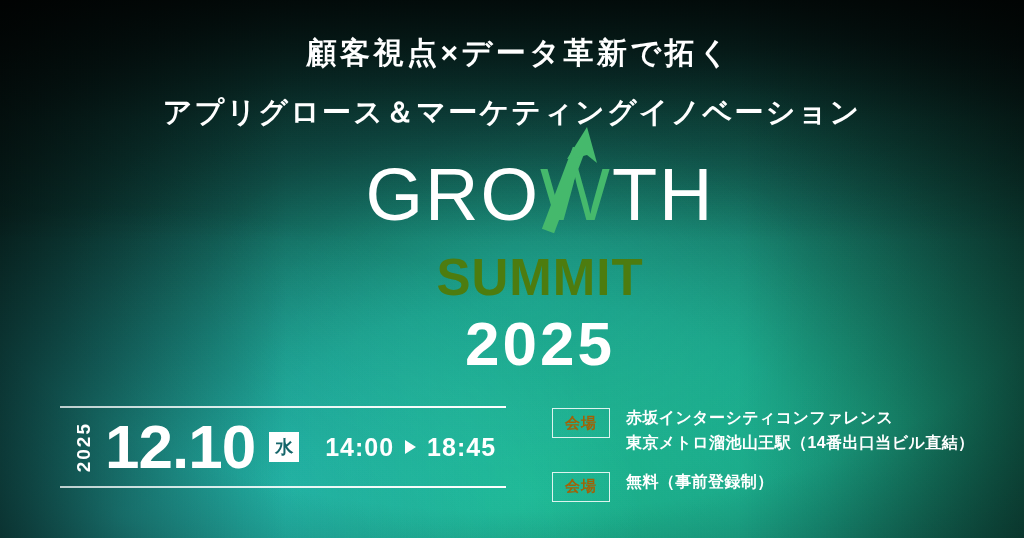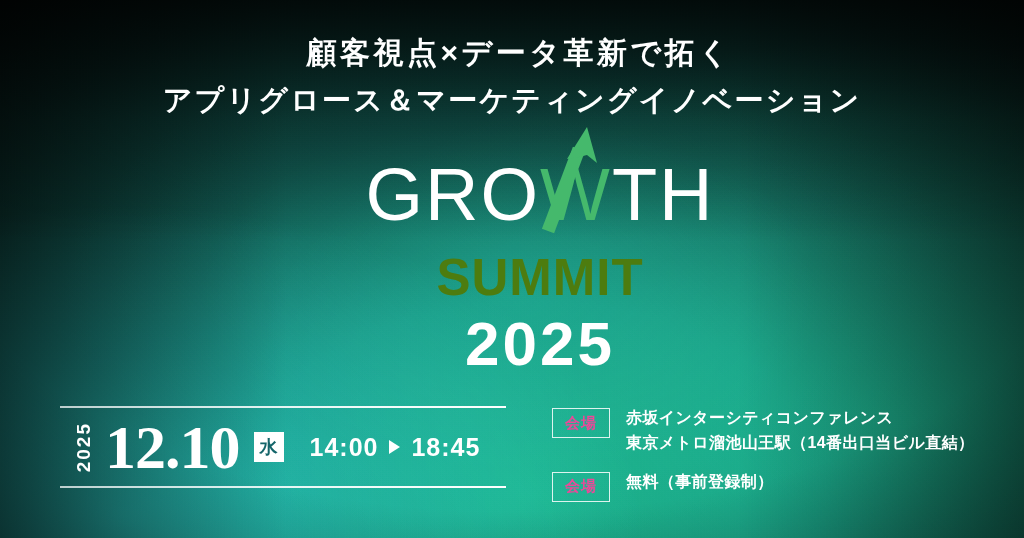--- a/index.html
+++ b/index.html
@@ -78,21 +78,21 @@
     letter-spacing: 3.5px;
     line-height: 1.28;
     white-space: nowrap;
     padding-left: 15px;
   }
   .headline-line2 {
     font-size: 29px;
     font-weight: 700;
     letter-spacing: 2.2px;
     line-height: 1.28;
-    margin-top: 10px;
+    margin-top: 22px;
     white-space: nowrap;
   }
 
   
   .logo {
     position: absolute;
     top: 158px;
     left: 0;
     width: 100%;
     text-align: center;
@@ -169,21 +169,20 @@
     transform: rotate(180deg);
     line-height: 1;
     margin-right: 12px;
   }
   .date-day {
     font-size: 62px;
     font-weight: 700;
     letter-spacing: -1px;
     color: #ffffff;
     line-height: 1;
-    font-family: Liberation Serif, serif;
   }
   .date-dow {
     display: inline-flex;
     align-items: center;
     justify-content: center;
     width: 30px;
     height: 30px;
     margin-left: 14px;
     background: #ffffff;
     color: #14656a;
@@ -220,21 +219,21 @@
     display: flex;
     align-items: flex-start;
     margin-bottom: 14px;
   }
   .info-badge {
     flex: 0 0 auto;
     width: 58px;
     height: 30px;
     box-sizing: border-box;
     border: 1.5px solid rgba(255,255,255,0.85);
-    color: #ec4899;
+    color: #a16207;
     font-size: 15px;
     font-weight: 700;
     letter-spacing: 1px;
     display: flex;
     align-items: center;
     justify-content: center;
     margin-top: 2px;
   }
   .info-text {
     margin-left: 16px;

